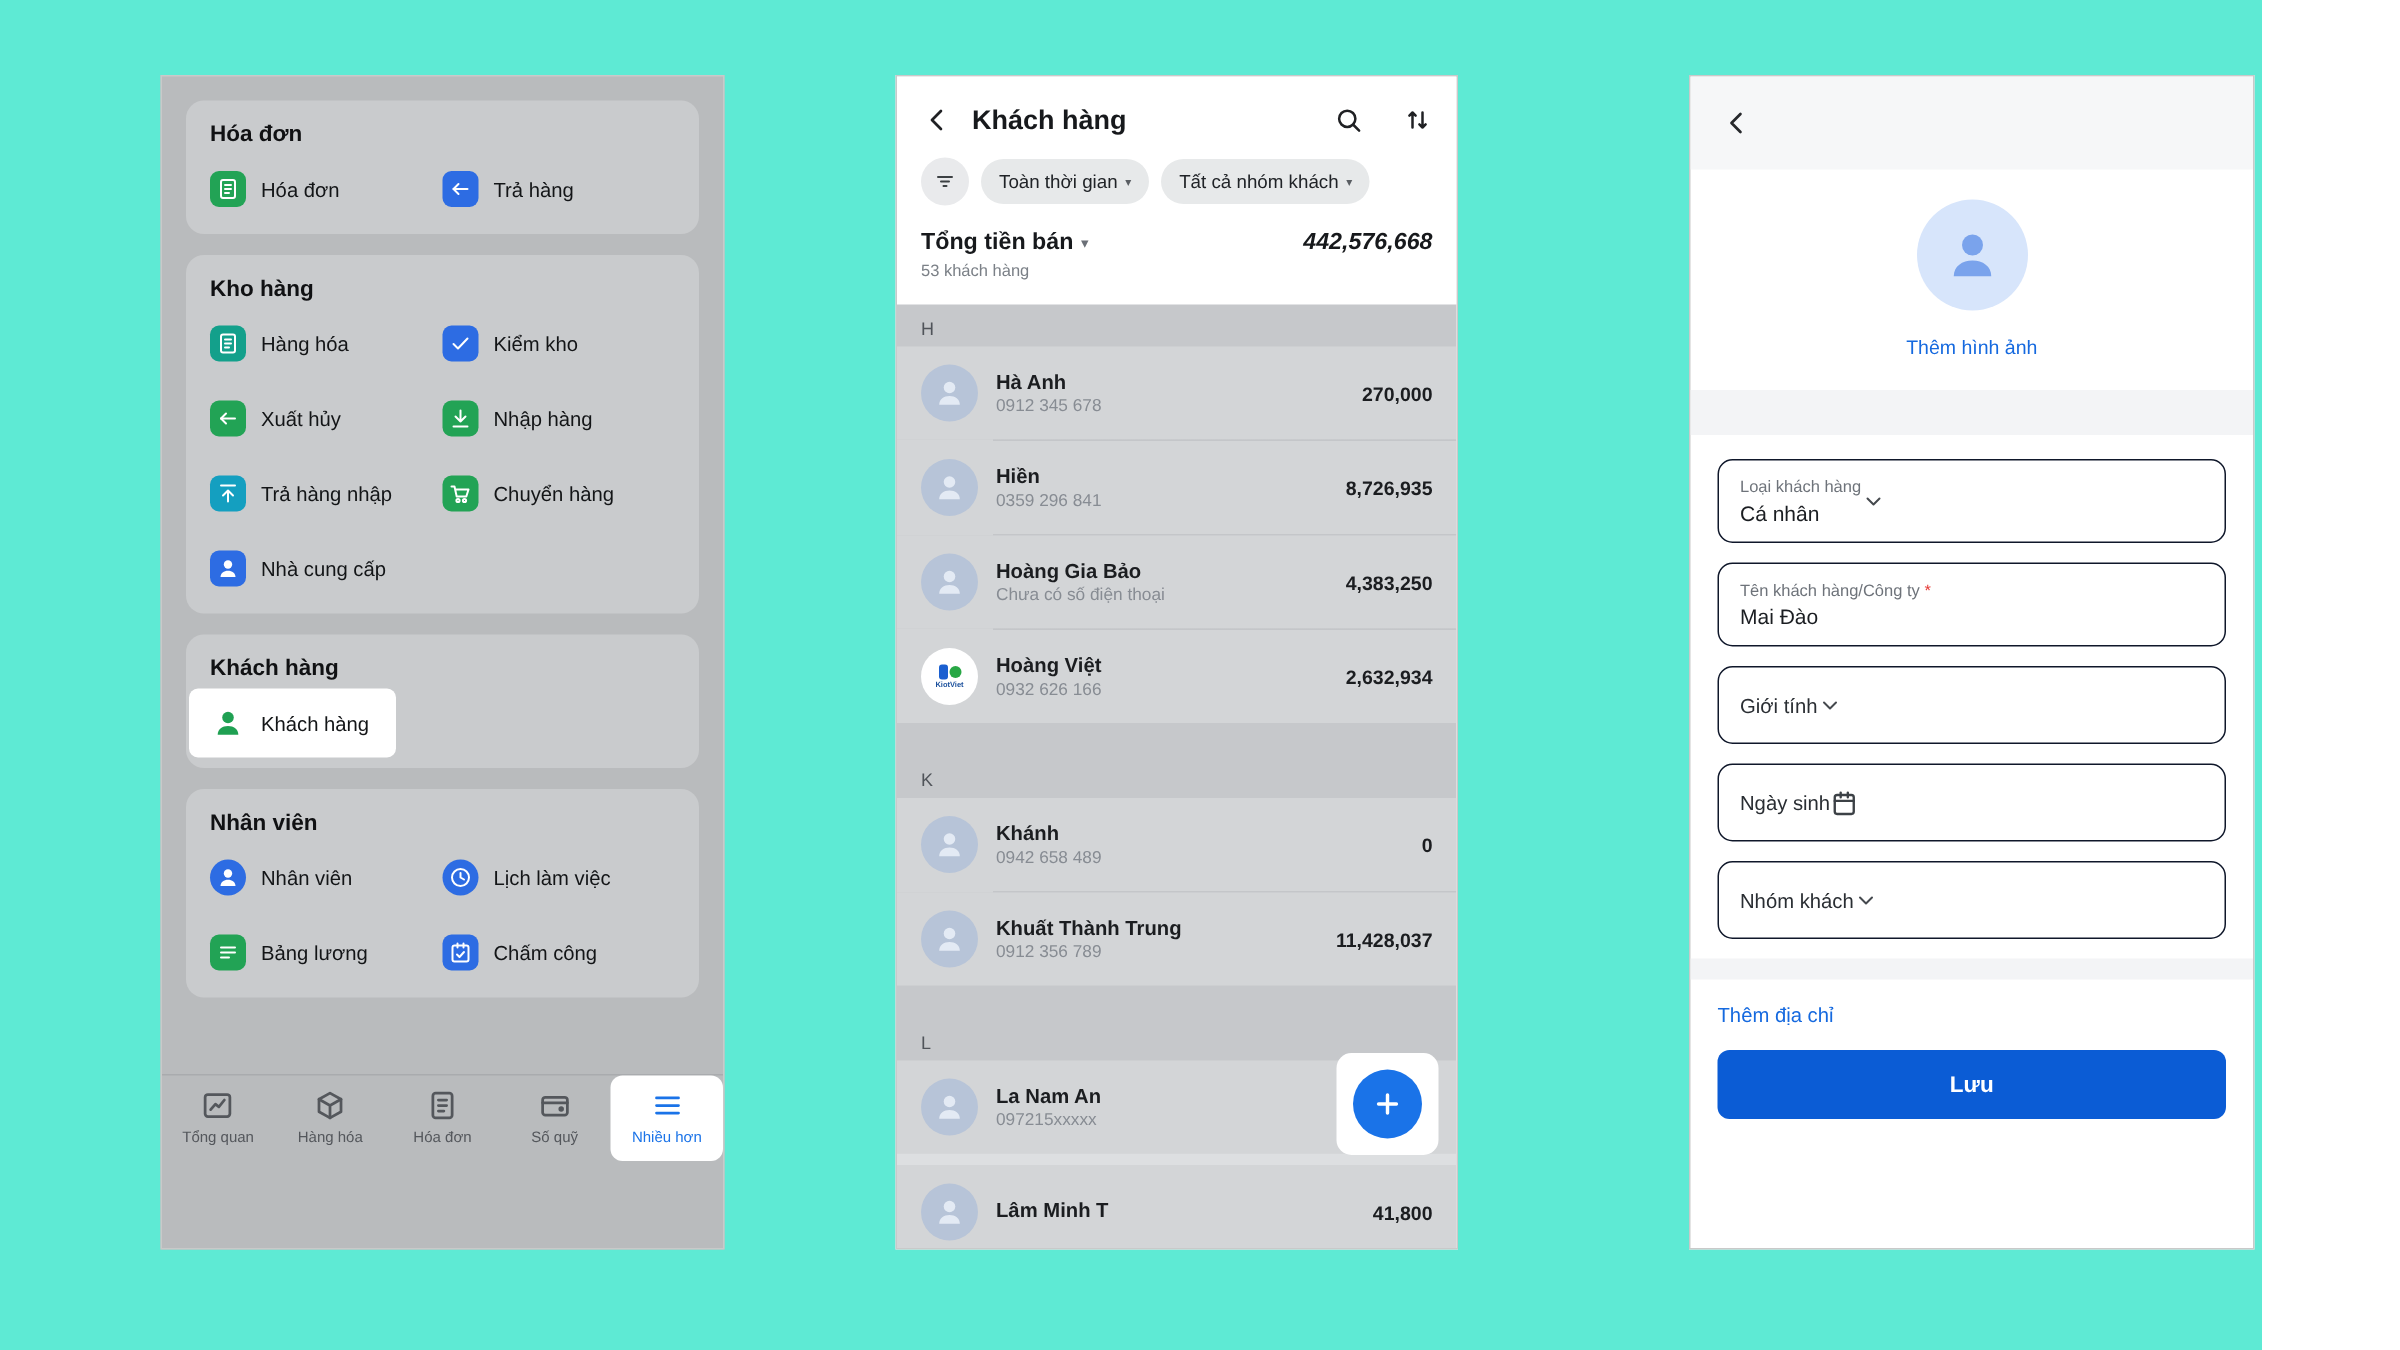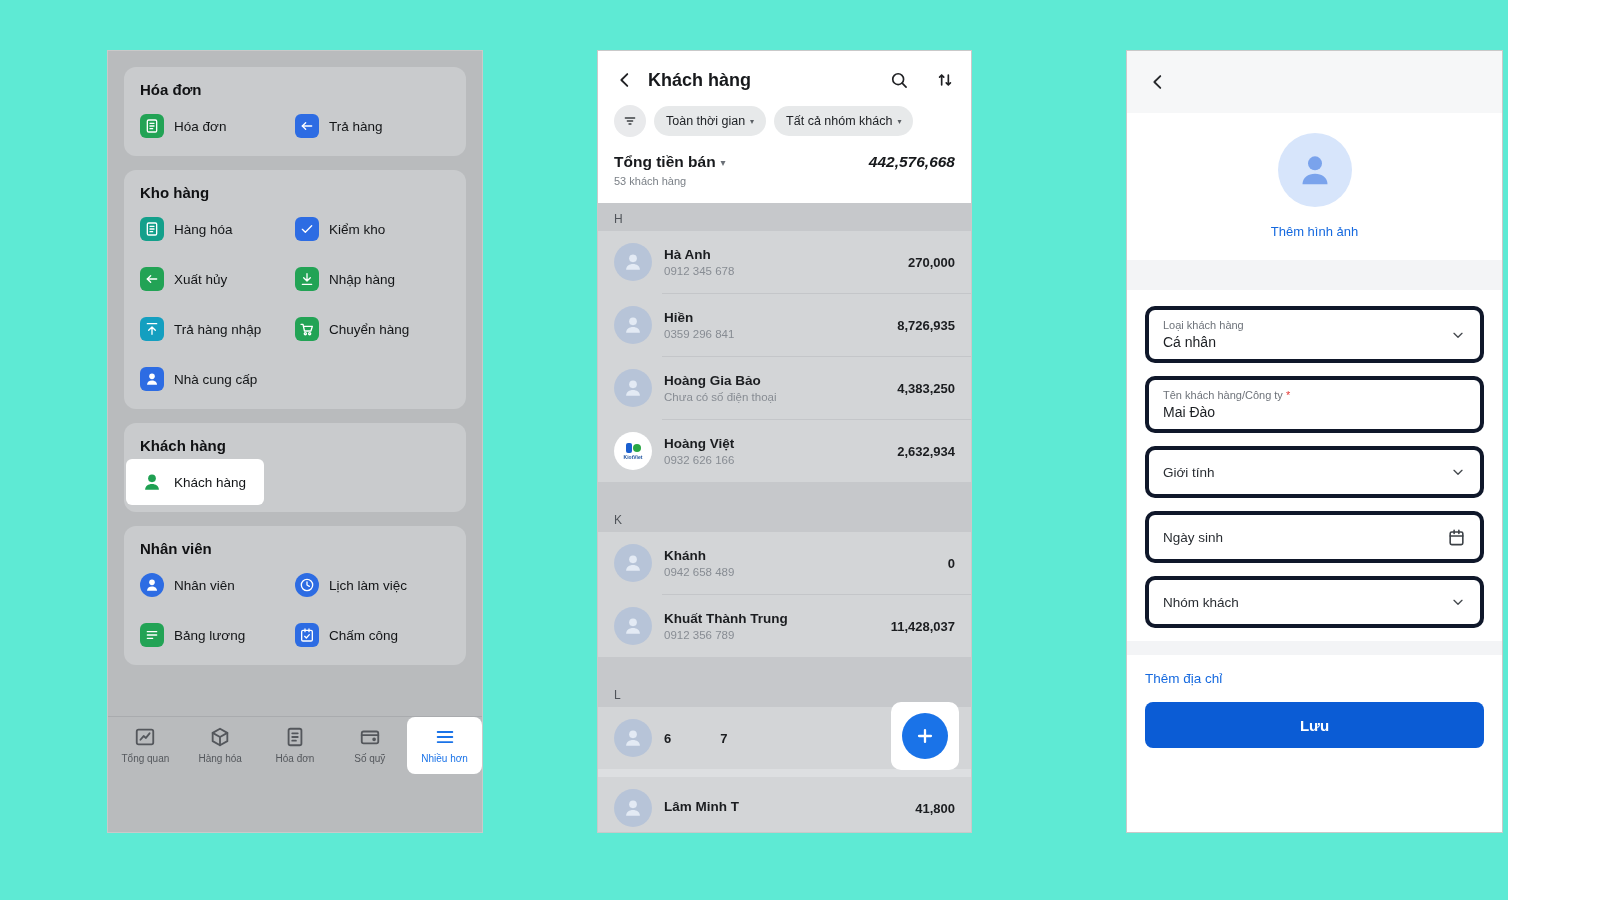--- a/index.html
+++ b/index.html
@@ -62,21 +62,21 @@
   
   .panel-right{left:1126px;width:377px;background:#fff;}
   .r-topbar{height:62px;background:#f6f7f8;display:flex;align-items:center;padding:0 20px;}
   .r-topbar .hbtn{color:#26282b;}
   .r-avatar-wrap{display:flex;flex-direction:column;align-items:center;padding-top:20px;}
   .r-avatar{width:74px;height:74px;border-radius:50%;background:#d7e5fb;color:#7aa3ec;display:flex;align-items:center;justify-content:center;}
   .r-avatar svg{width:40px;height:40px;}
   .r-addphoto{margin-top:16px;font-size:13px;font-weight:500;color:#1569df;background:none;border:none;cursor:pointer;font-family:inherit;}
   .r-band{height:30px;background:#f3f4f6;margin-top:20px;}
   .r-form{padding:16px 18px 0;}
-  .field{border:4px solid #0f172a;border-radius:10px;background:#fff;display:flex;align-items:center;justify-content:space-between;padding:9px 14px;min-height:52px;box-sizing:border-box;margin-bottom:13px;cursor:pointer;}
+  .field{border:1px solid #0f172a;border-radius:10px;background:#fff;display:flex;align-items:center;padding:9px 14px;min-height:52px;box-sizing:border-box;margin-bottom:13px;cursor:pointer;}
   .field.labeled{min-height:56px;}
   .f-col{display:flex;flex-direction:column;}
   .f-label{font-size:11px;color:#6e737a;margin-bottom:3px;}
   .f-req{color:#e53935;}
   .f-value{font-size:14px;font-weight:500;color:#1b1e22;}
   .f-ph{font-size:13.5px;color:#2a2e33;}
   .chev{width:16px;height:16px;color:#45494e;flex:0 0 auto;}
   .cal{width:19px;height:19px;color:#3c4146;flex:0 0 auto;}
   .r-band2{height:14px;background:#f3f4f6;margin:6px -18px 0;}
   .r-addaddr{display:block;margin:16px 0 0;font-size:13.5px;font-weight:500;color:#1569df;background:none;border:none;cursor:pointer;padding:0;font-family:inherit;}
@@ -446,20 +446,24 @@
 
       <div class="group-sep"></div>
       <div class="letter">L</div>
 
       <div class="c-row">
         <span class="avatar">
             <svg class="icon">
               <use href="#i-person"></use>
             </svg>
           </span>
+        <div class="c-info">
+          <div class="c-name">La Nam An</div>
+          <div class="c-phone">097215xxxxx</div>
+        </div>
         <div class="c-amt">
           <span>6</span>
           <span class="amt-gap"></span>
           <span>7</span>
         </div>
       </div>
       <div class="row-gap"></div>
       <div class="c-row">
         <span class="avatar">
             <svg class="icon">

